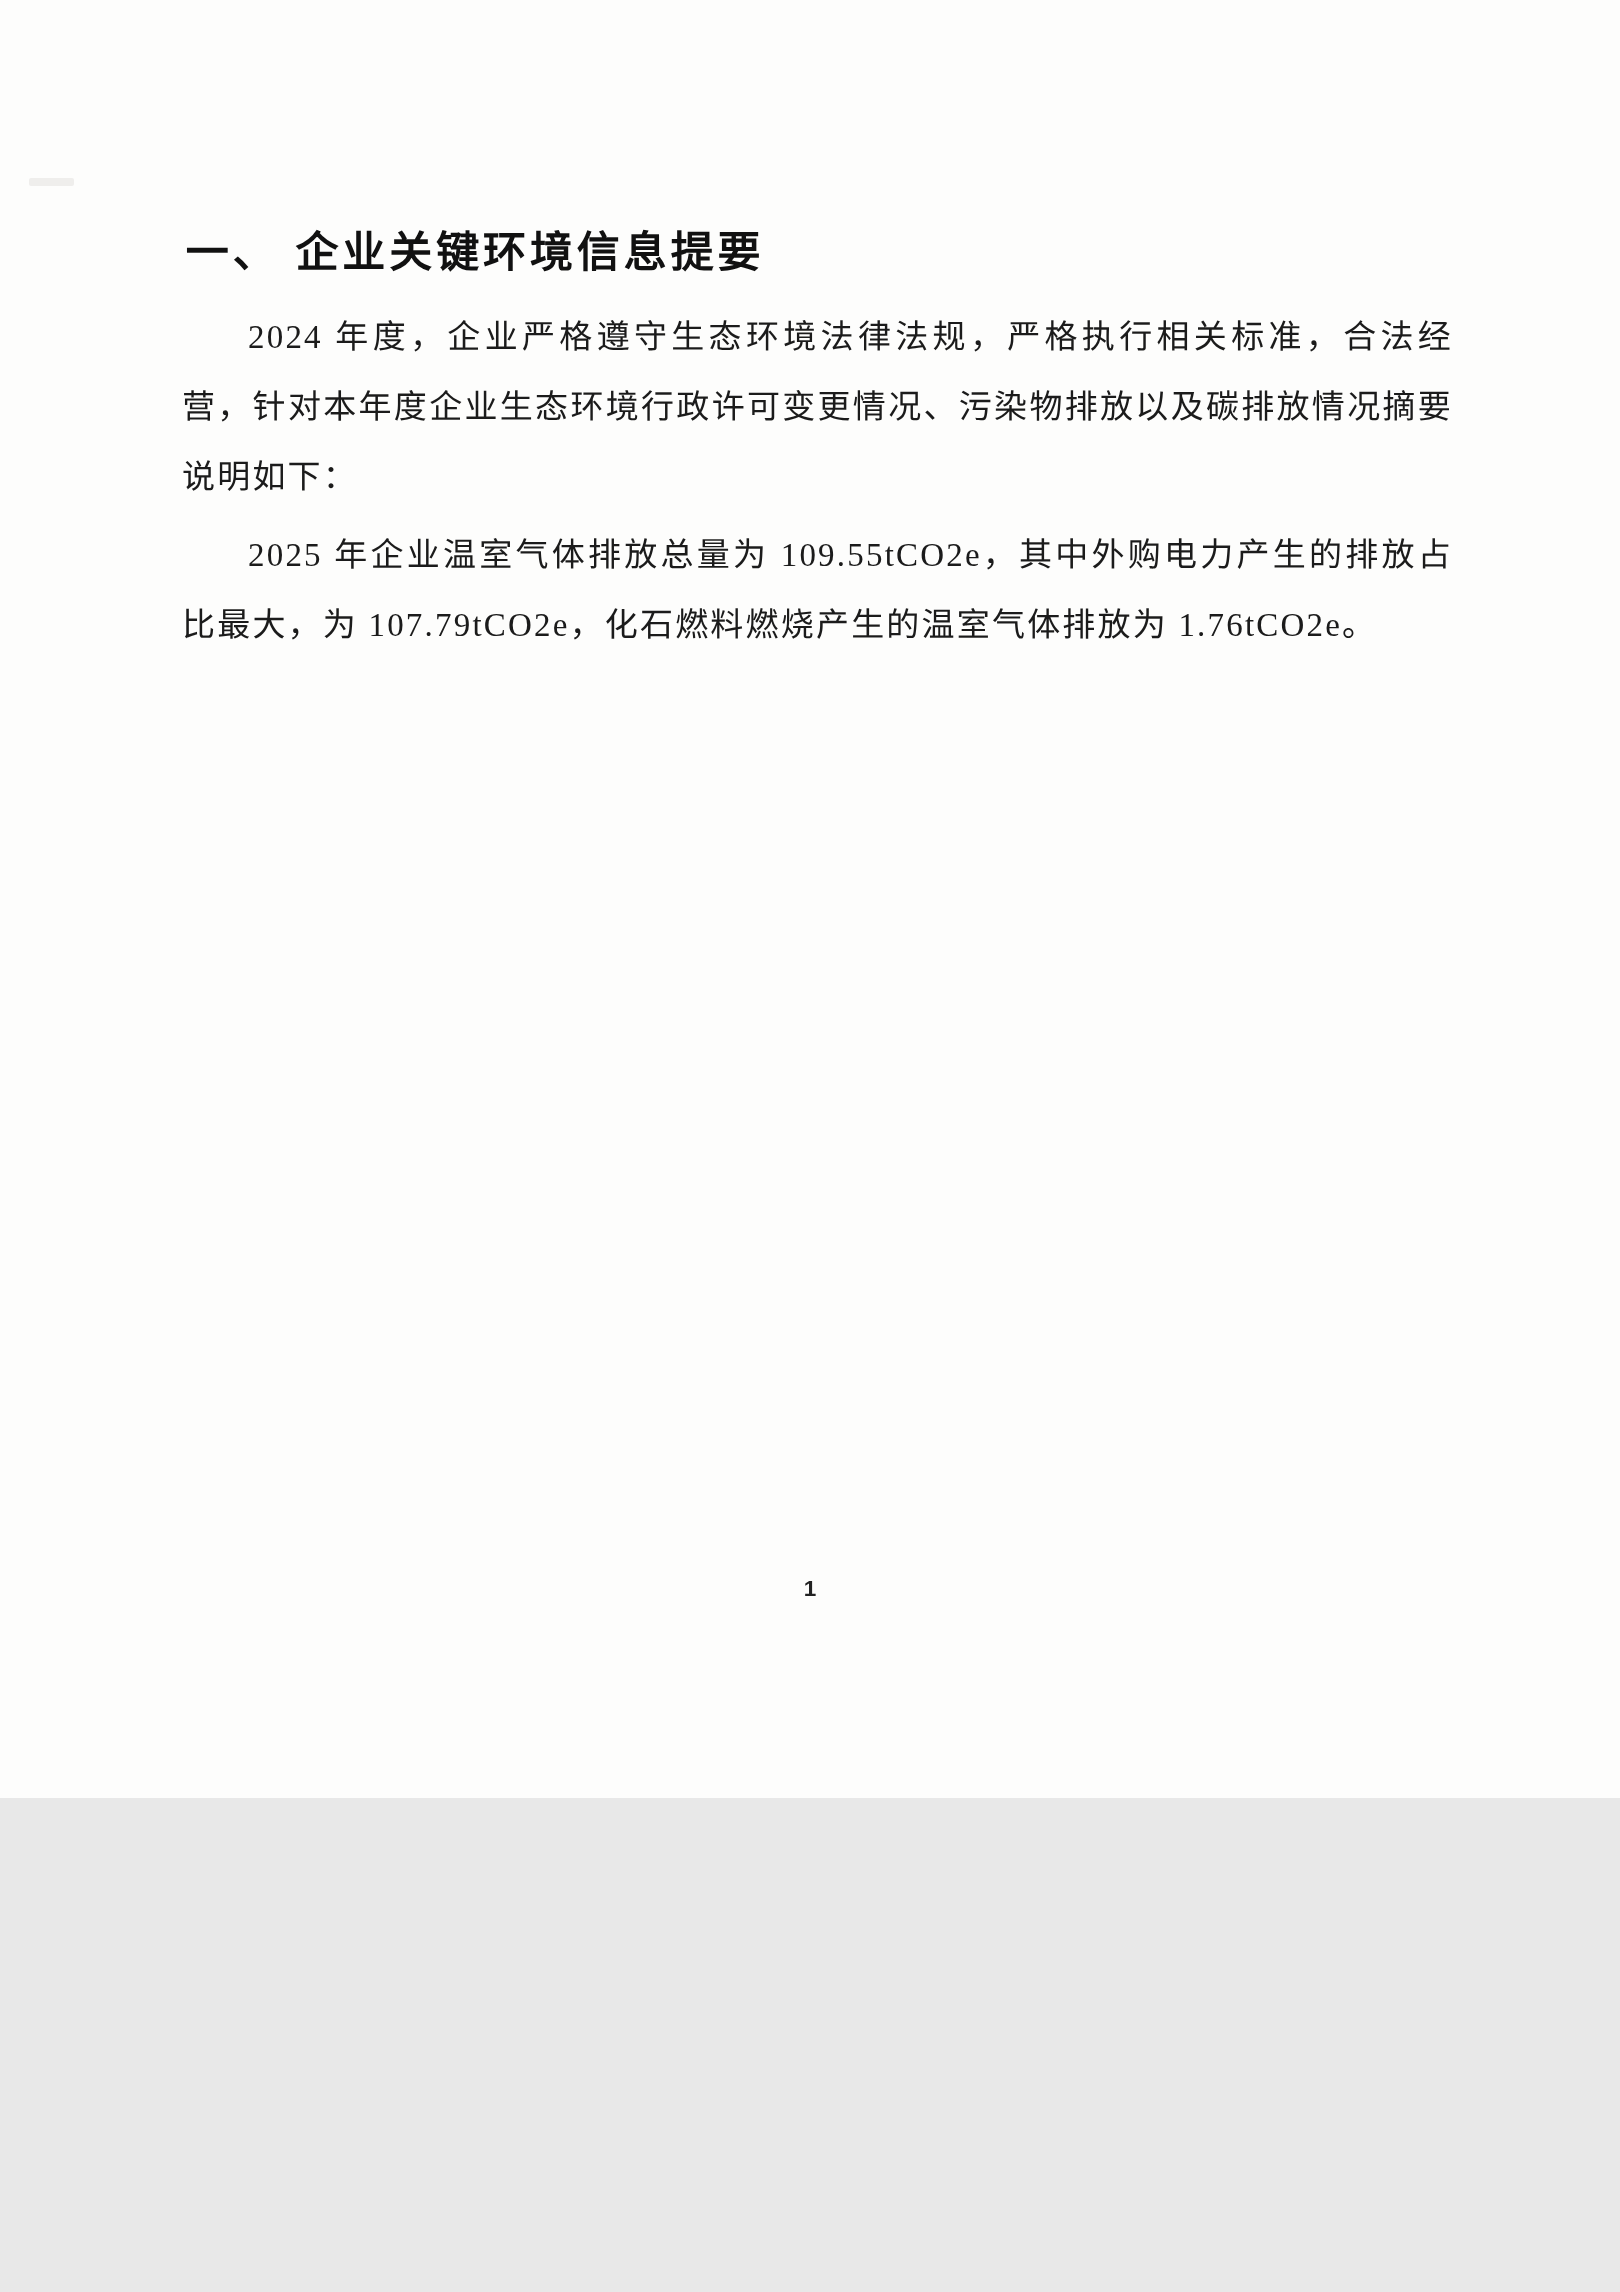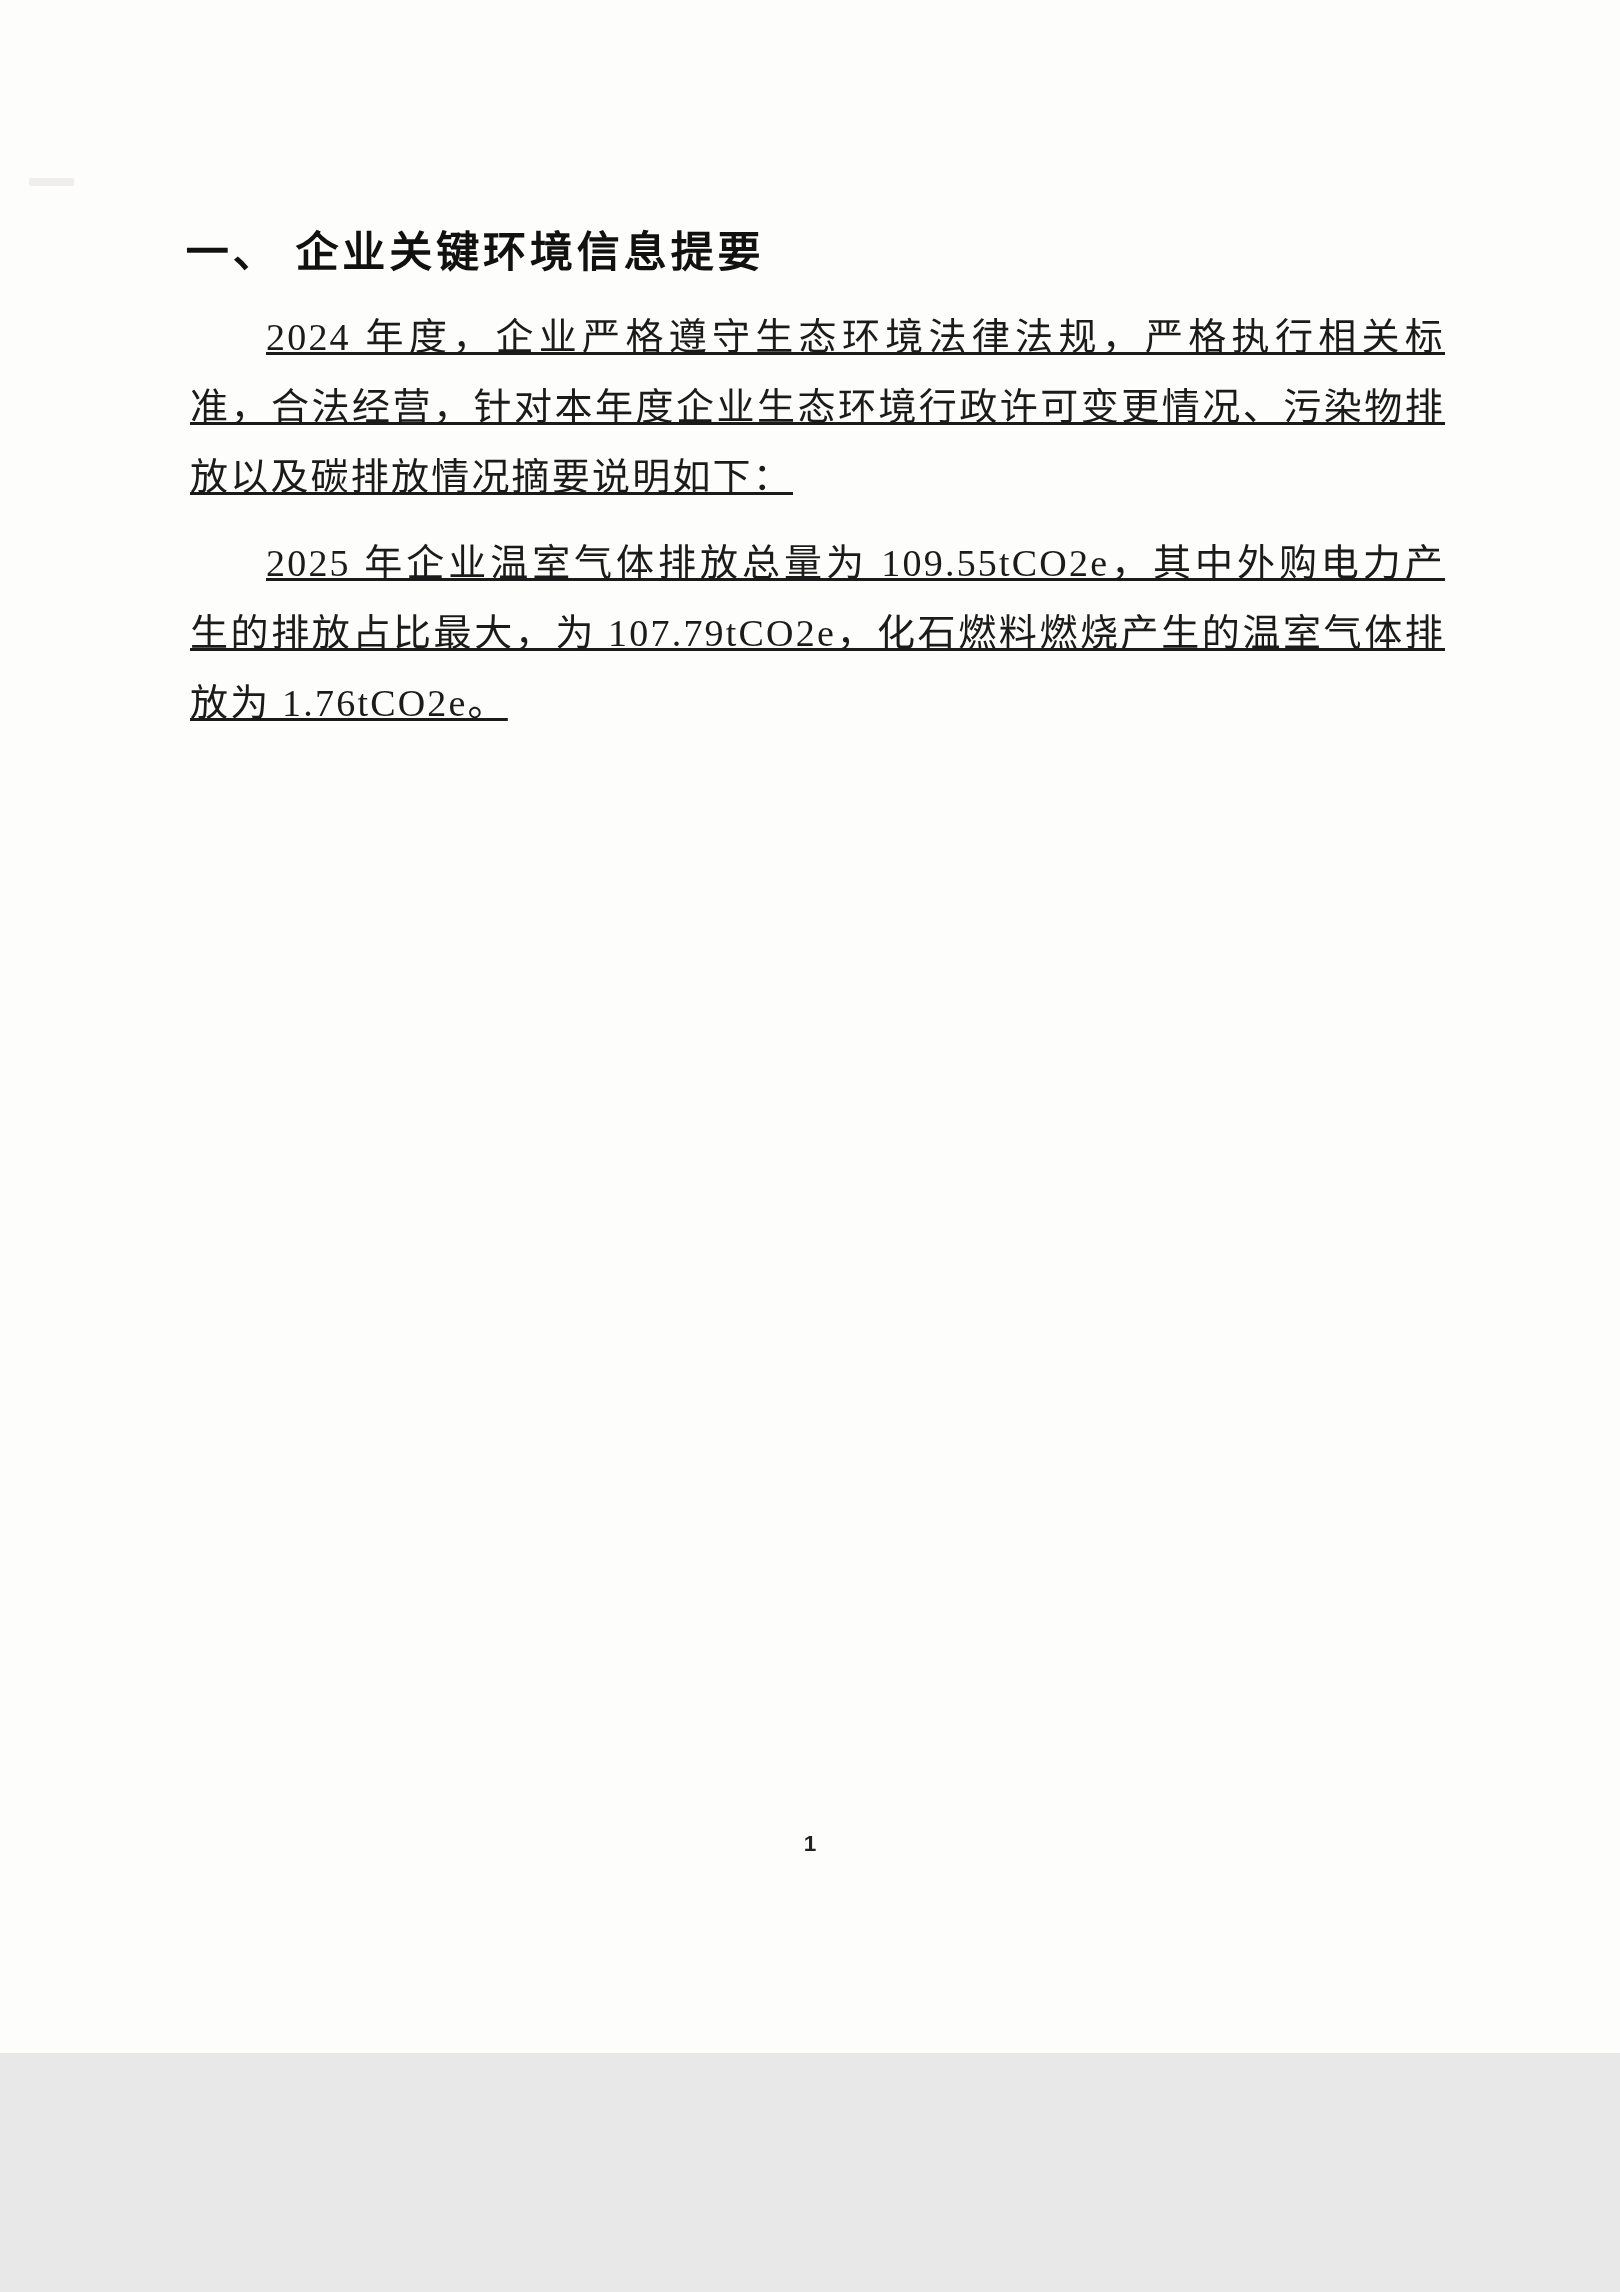--- a/index.html
+++ b/index.html
@@ -3,21 +3,21 @@
 <meta charset="utf-8">
 <style>
   html, body {
     margin: 0;
     padding: 0;
     background: #e8e8e8;
   }
   .page {
     position: relative;
     width: 1620px;
-    height: 2053px;
+    height: 1798px;
     margin: 0 auto;
     background: #fdfdfc;
     color: #161616;
     font-family: "Liberation Serif", "DejaVu Serif", serif;
     overflow: hidden;
     box-sizing: border-box;
     padding: 227px 159px 0 174px;
   }
   
   .scan-mark {
@@ -32,29 +32,28 @@
   .doc-title {
     font-family: "Liberation Sans", "DejaVu Sans", sans-serif;
     font-weight: 700;
     font-size: 43px;
     letter-spacing: 3.9px;
     line-height: 1.2;
     margin: 0 0 23.5px 11.8px;
     color: #111;
   }
   .doc-body p {
-    margin: 16px;
-    font-size: 38px;
+    margin: 8px;
+    font-size: 33px;
     line-height: 70px;
     letter-spacing: 2.2px;
     text-indent: 2em;
     text-align: justify;
     text-justify: inter-ideograph;
     color: #1b1b1b;
-    text-decoration: underline;
   }
   .page-footer {
     position: absolute;
     left: 0;
     right: 0;
     bottom: 196px;
     text-align: center;
   }
   .page-number {
     font-family: "Liberation Sans", "DejaVu Sans", sans-serif;

